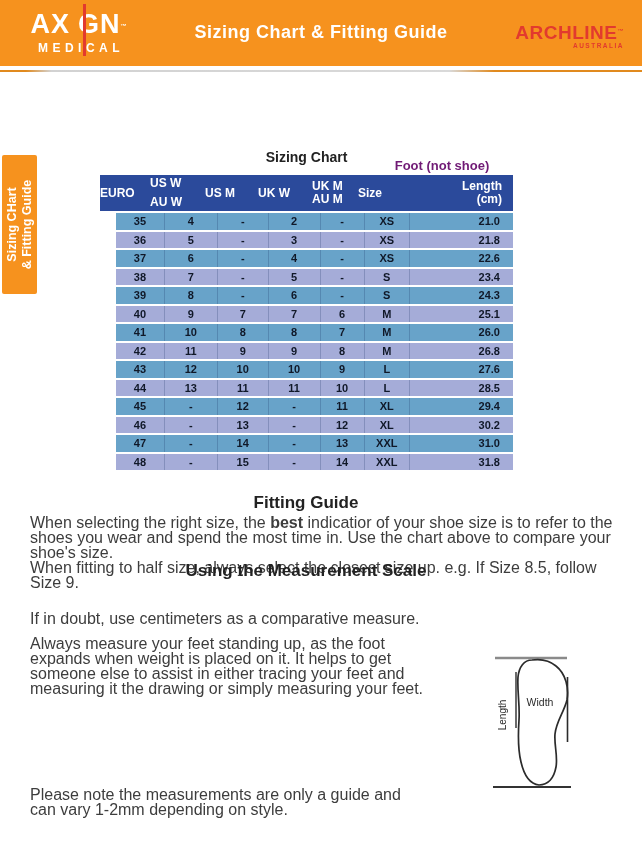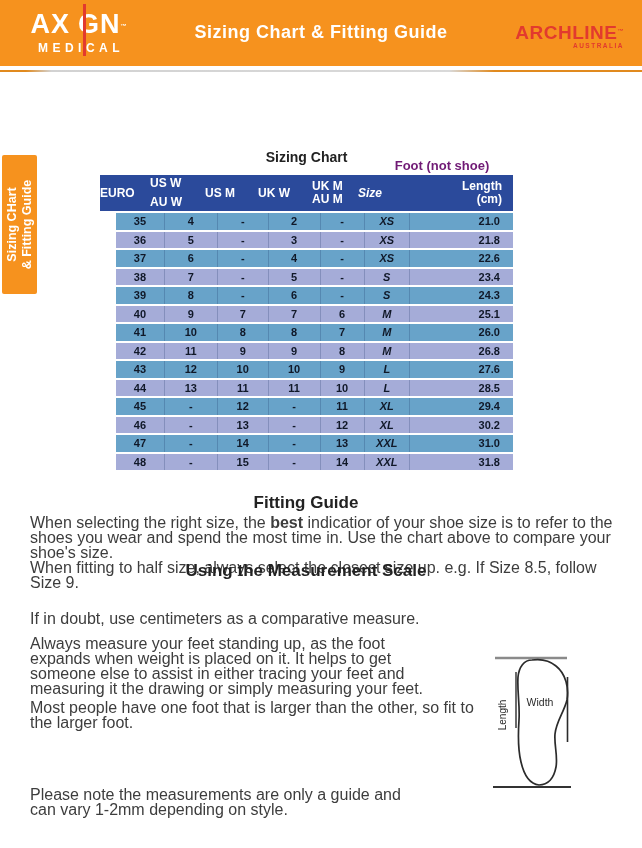--- a/index.html
+++ b/index.html
@@ -45,21 +45,21 @@
     font-size:12px;font-weight:bold;line-height:13px;}
   .th.c6{text-align:right;padding-right:11px;}
   .trow{display:flex;height:16.5px;margin-top:2px;margin-left:16px;}
   .row-a{background:var(--row-a);}
   .row-b{background:var(--row-b);}
   .tcell{display:flex;align-items:center;justify-content:center;
     font-size:11px;font-weight:bold;color:#101828;border-left:1px solid rgba(20,40,90,0.22);}
   .tcell:first-child{border-left:none;}
   .tcell.c6{justify-content:flex-end;padding-right:13px;}
   .c0{width:50px;} .c1{width:55px;gap:6px;} .c2{width:53px;} .c3{width:54px;}
-  .c4{width:46px;} .c5{width:47px;font-style:italic;} .c6{width:108px;}
+  .c4{width:46px;} .c5{width:47px;} .c6{width:108px;}
   
   .h2{position:absolute;left:10px;width:592px;text-align:center;
     font-size:17px;font-weight:bold;color:#222;}
   .para{position:absolute;left:30px;font-size:16px;line-height:15px;color:#3d3d3d;}
   
   .diagram{position:absolute;left:488px;top:650px;width:152px;height:145px;}
 </style>
 </head>
 <body>
 
@@ -247,21 +247,20 @@
       </div>
   </div>
 
   <div class="h2" style="top:493px">Fitting Guide</div>
   <div class="para" style="top:515px;width:596px"><span>When selecting the right size, the </span><b>best</b><span> indicatior of your shoe size is to refer to the shoes you wear and spend the most time in. Use the chart above to compare your shoe's size.</span></div>
   <div class="para" style="top:560px;width:596px">When fitting to half size, always select the closest size up. e.g. If Size 8.5, follow Size 9.</div>
 
   <div class="h2" style="top:561px">Using the Measurement Scale</div>
   <div class="para" style="top:636px;width:404px">Always measure your feet standing up, as the foot expands when weight is placed on it. It helps to get someone else to assist in either tracing your feet and measuring it the drawing or simply measuring your feet.</div>
   <div class="para" style="top:611px;width:560px">If in doubt, use centimeters as a comparative measure.</div>
-  <div class="para" style="top:700px;width:470px">Most people have one foot that is larger than the other, so fit to the larger foot.</div>
   <div class="para" style="top:787px;width:386px">Please note the measurements are only a guide and can vary 1-2mm depending on style.</div>
 
   <div class="diagram">
     <svg width="152" height="145" viewBox="0 0 152 145">
       <line x1="7" y1="8" x2="79" y2="8" stroke="#8a8a8a" stroke-width="2.5"></line>
       <line x1="5" y1="137" x2="83" y2="137" stroke="#333" stroke-width="1.8"></line>
       <path d="M 44,10
            C 36,10 31,17 30,27
            C 29,40 32,55 31,70
            C 30,85 30,100 33,112

